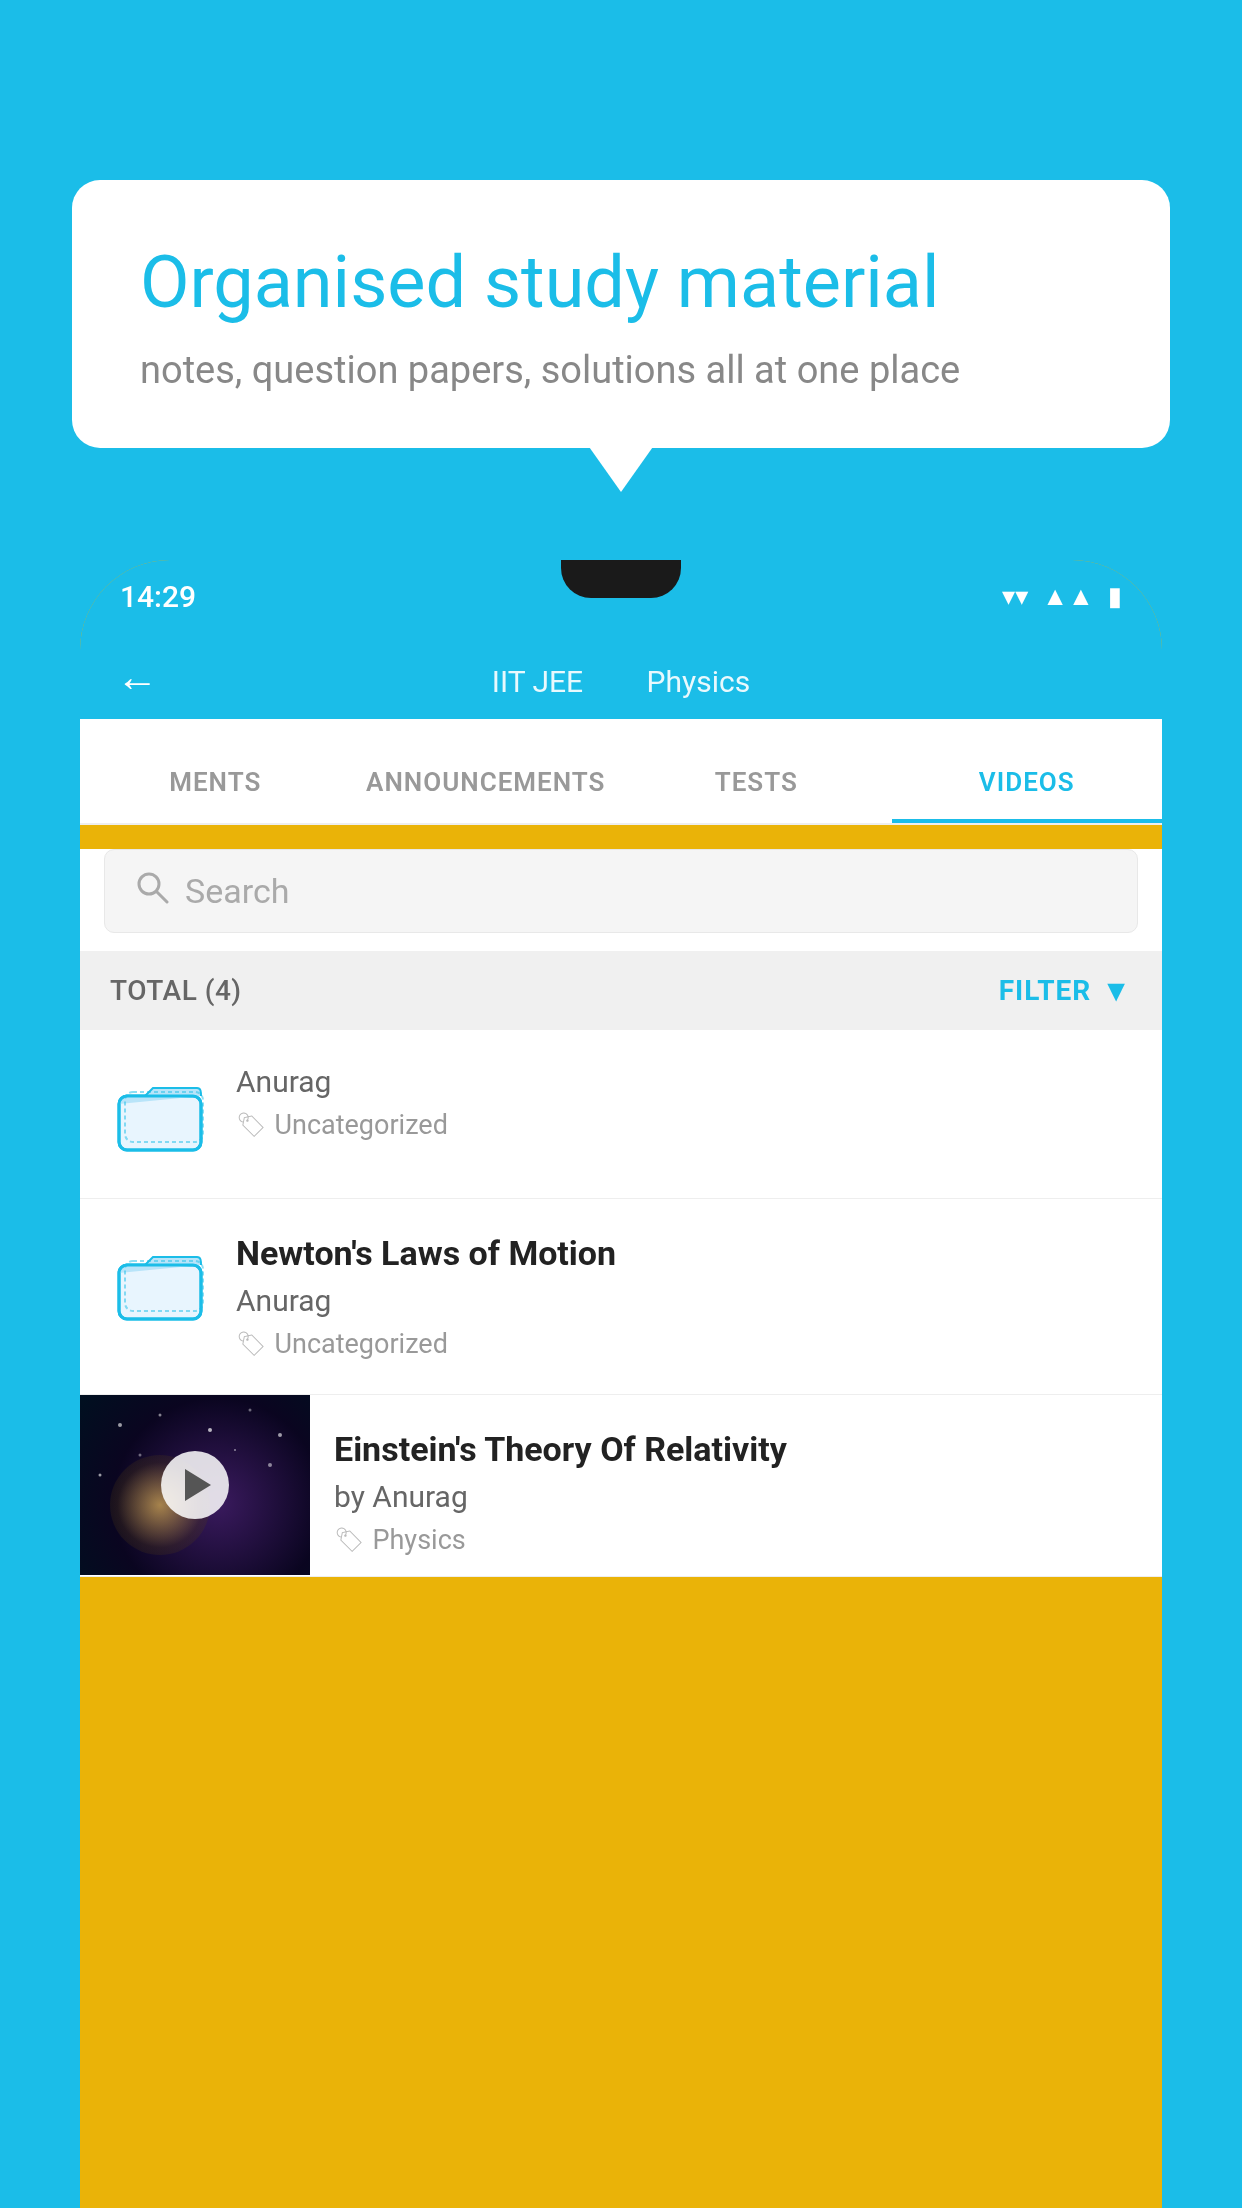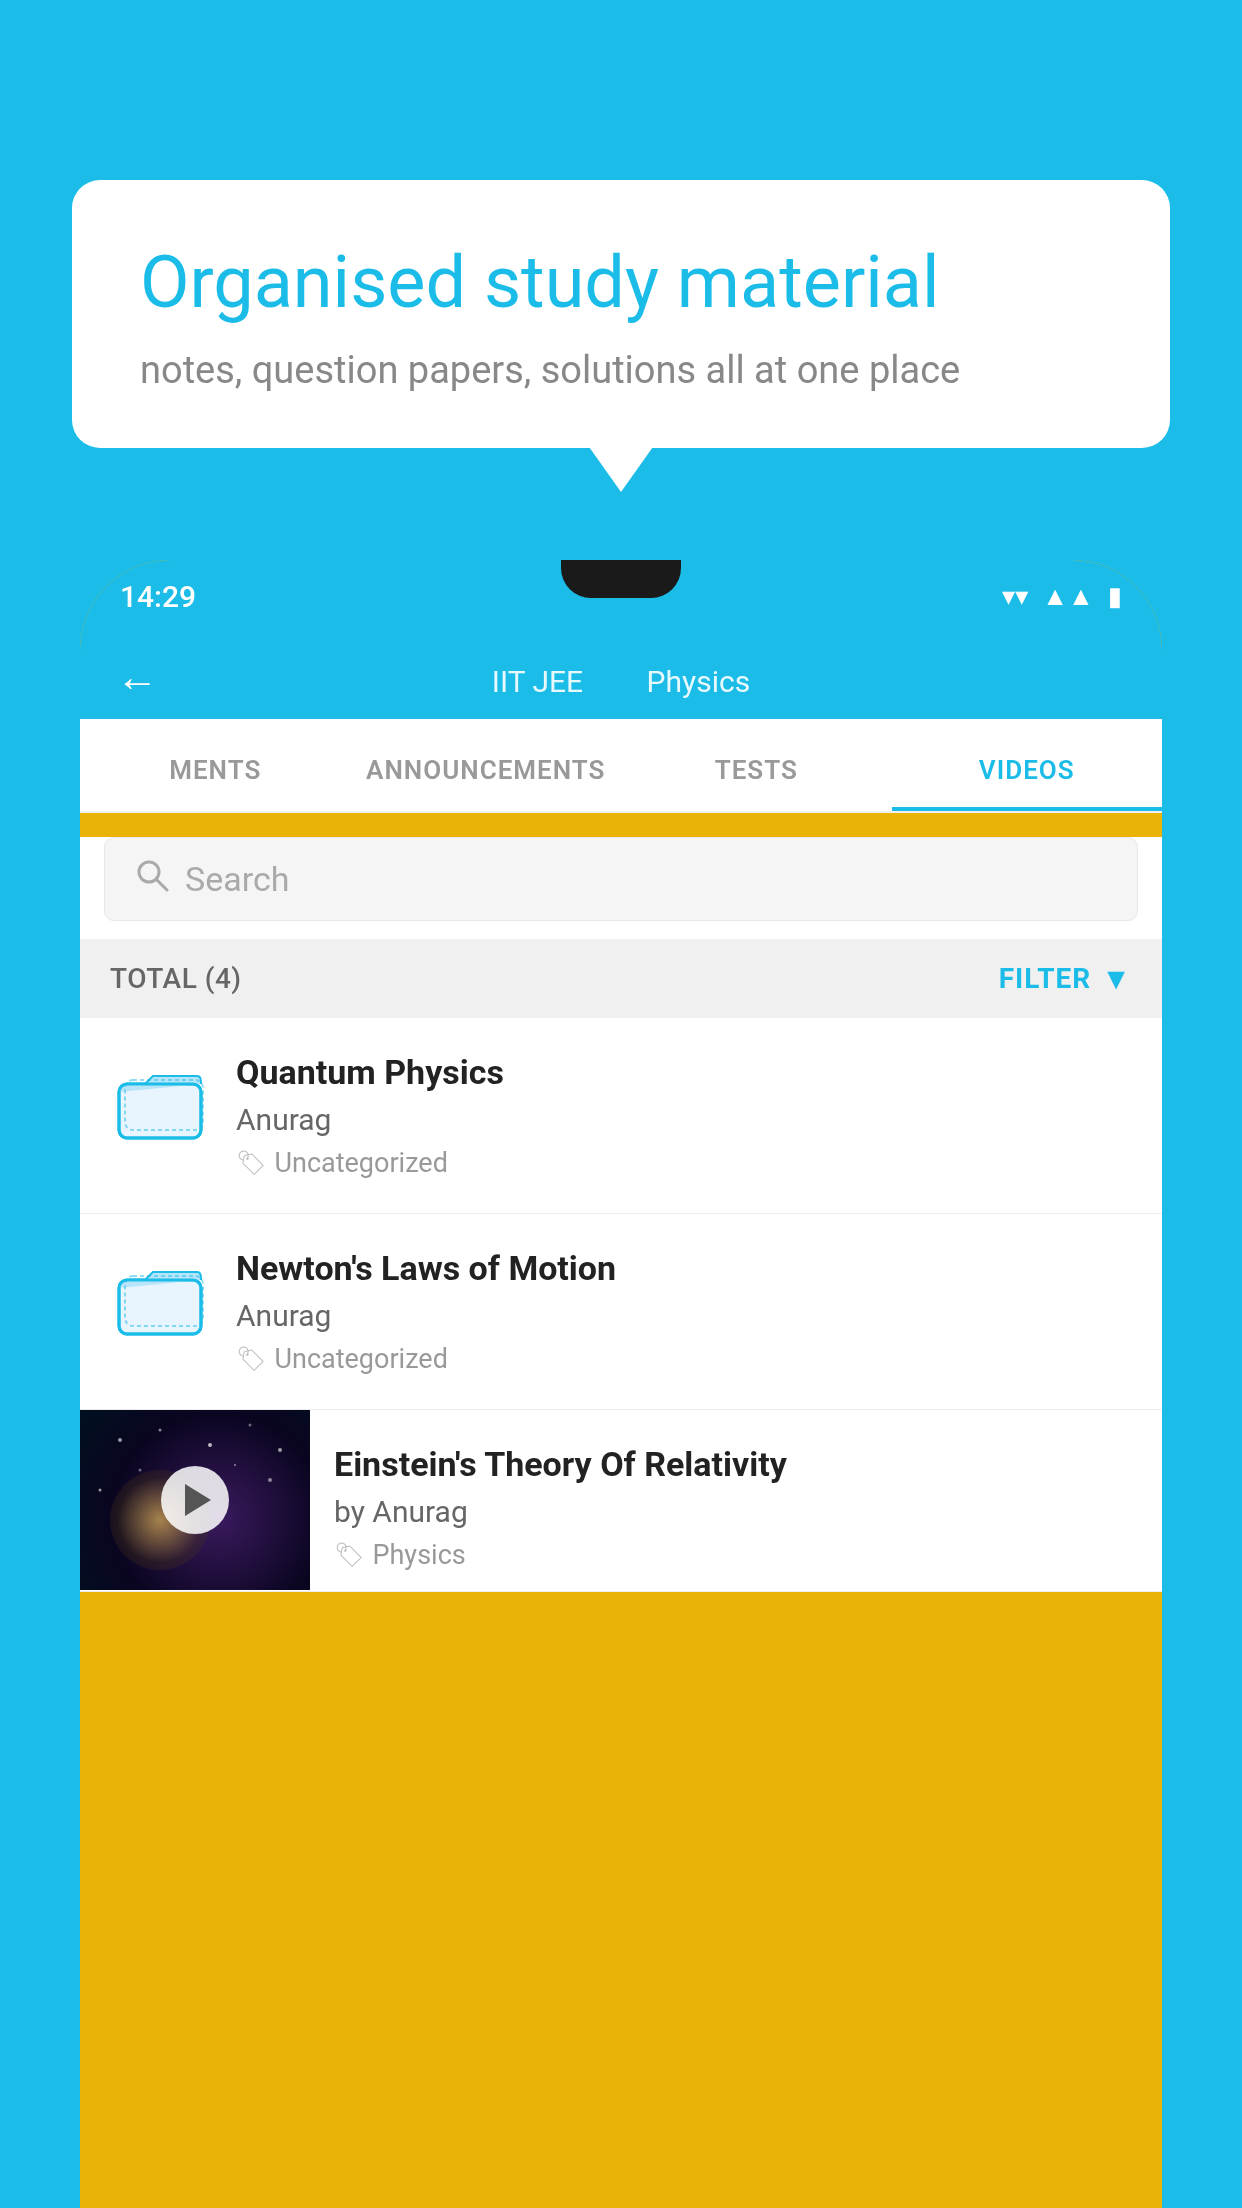--- a/index.html
+++ b/index.html
@@ -142,21 +142,21 @@
     .tabs-bar {
       background: white;
       display: flex;
       border-bottom: 2px solid #eee;
       overflow: hidden;
     }
 
     .tab {
       flex: 1;
       text-align: center;
-      padding: 36px 8px 26px;
+      padding: 48px 8px 26px;
       font-size: 26px;
       font-weight: 600;
       color: #999;
       letter-spacing: 1px;
       position: relative;
     }
 
     .tab.active {
       color: #1bbde8;
     }
@@ -419,21 +419,20 @@
         <div class="video-thumb">
           <svg width="90" height="80" viewBox="0 0 90 80" fill="none">
             <rect x="4" y="22" width="82" height="54" rx="8" fill="#e8f5fe" stroke="#1bbde8" stroke-width="3"></rect>
             <path d="M4 30 C4 25 8 22 13 22 L30 22 L38 14 L82 14 C86 14 86 18 86 22" fill="#b8e4f9" stroke="#1bbde8" stroke-width="2"></path>
             <rect x="4" y="22" width="82" height="54" rx="8" fill="none" stroke="#1bbde8" stroke-width="3"></rect>
 
             <rect x="10" y="18" width="78" height="50" rx="8" fill="none" stroke="#1bbde8" stroke-width="2" stroke-dasharray="4,3" opacity="0.5"></rect>
           </svg>
         </div>
         <div class="video-info">
-          <div class="video-title">Quantum Physics</div>
           <div class="video-author">Anurag</div>
           <div class="video-tag">
             <span class="tag-icon">🏷</span>
             <span>Uncategorized</span>
           </div>
         </div>
       </div>
 
       <div class="video-item">
         <div class="video-thumb">

